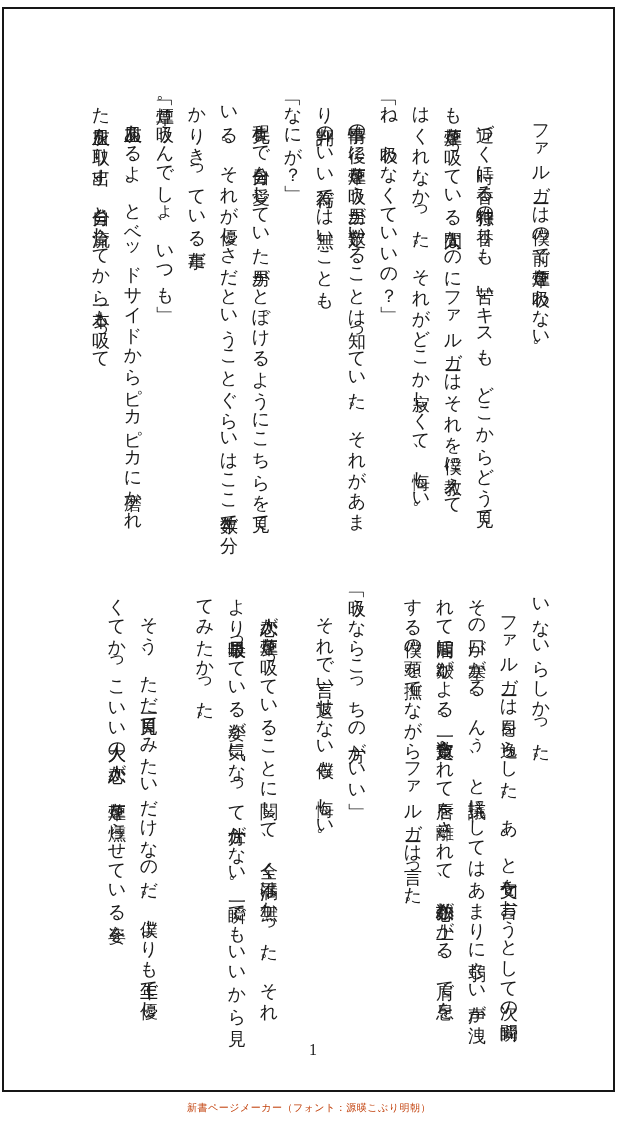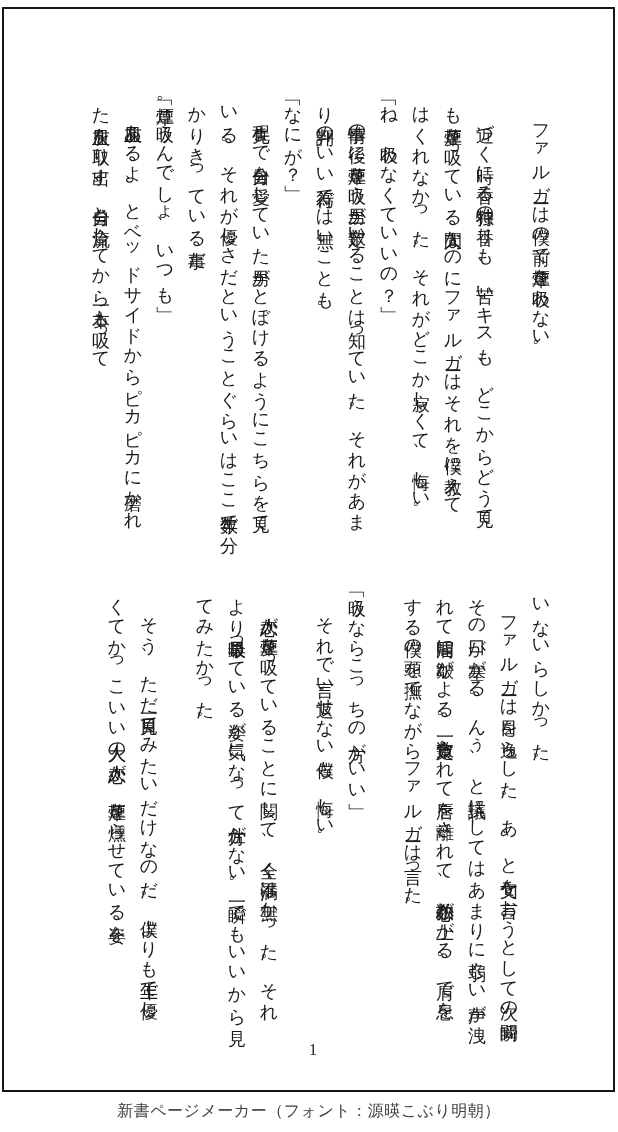--- a/index.html
+++ b/index.html
@@ -62,23 +62,23 @@
     text-align: center;
     font-size: 16px;
     color: #1b1b1b;
   }
   .footer-caption {
     position: absolute;
     left: 0;
     top: 1101px;
     width: 618px;
     text-align: center;
-    font-size: 16px;
+    font-size: 10px;
     letter-spacing: 0.5px;
-    color: #404040;
+    color: #c2410c;
   }
 </style>
 </head>
 <body>
 
 <div class="page">
   <div class="page-frame">
     <div class="text-band band-upper">
         <p class="para indent">ファルガーは僕の前で煙草を吸わない。</p>
         <p class="blank"></p>

